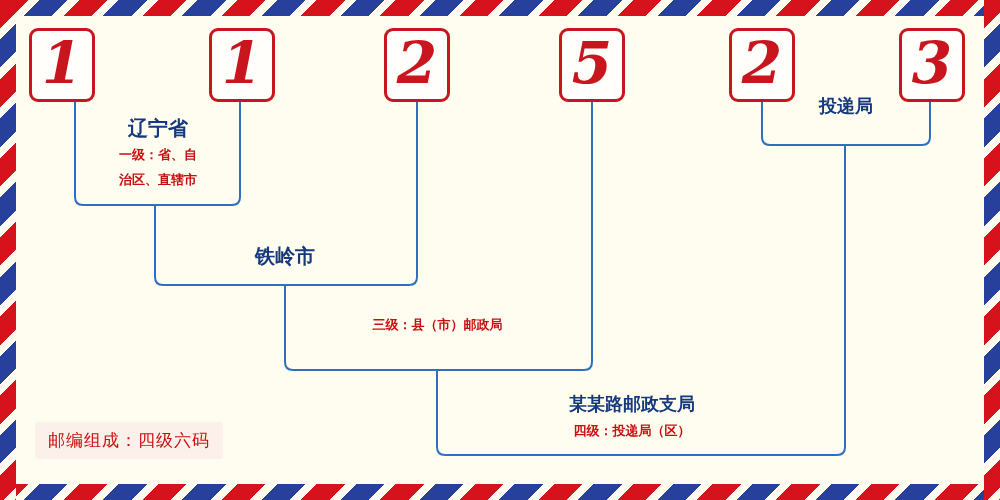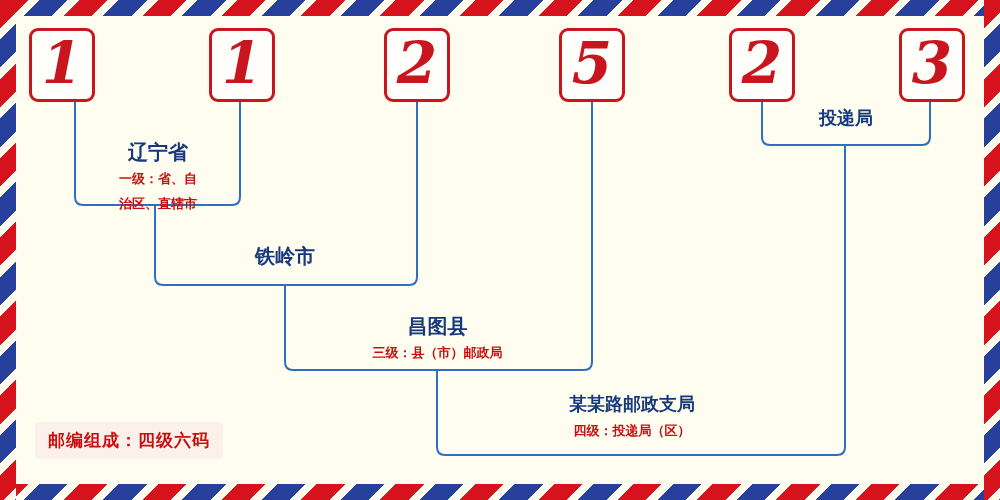--- a/index.html
+++ b/index.html
@@ -70,36 +70,36 @@
   
   .label-block{position:absolute;text-align:center;}
   .label-name{
     font-size:20px;font-weight:bold;color:var(--label_navy);
     line-height:28px;
   }
   .label-desc{
     font-size:13px;font-weight:bold;color:var(--desc_red);
     line-height:25px;
   }
-  .lv1{left:72px;top:114px;width:172px;margin-top:24px;}
+  .lv1{left:72px;top:114px;width:172px;}
   .lv2{left:175px;top:226px;width:220px;margin-top:16px;}
   .lv3{left:300px;top:312px;width:275px;}
   .lv4{left:496px;top:390px;width:272px;}
   .lv4 .label-name{font-size:18px;}
   .lv4 .label-desc{}
-  .delivery{left:776px;top:106px;width:140px;}
+  .delivery{left:776px;top:94px;width:140px;}
   .delivery .label-name{font-size:18px;line-height:24px;}
 
   
   .note{
     position:absolute;left:35px;top:422px;
     background:var(--note_bg);
     border-radius:4px;
     padding:7px 13px;
-    font-size:17px;font-weight:bold;
+    font-size:17px;font-weight:normal;
     color:var(--desc_red);
     letter-spacing:1px;
   }
 </style>
 </head>
 <body>
 
 <div class="canvas">
 
   <div class="stripe top"></div>
@@ -138,21 +138,20 @@
     <div class="label-name">辽宁省</div>
     <div class="label-desc">一级：省、自</div>
     <div class="label-desc">治区、直辖市</div>
   </div>
 
   <div class="label-block lv2">
     <div class="label-name">铁岭市</div>
   </div>
 
   <div class="label-block lv3">
-    <div class="label-name">昌图县</div>
     <div class="label-desc">三级：县（市）邮政局</div>
   </div>
 
   <div class="label-block lv4">
     <div class="label-name">某某路邮政支局</div>
     <div class="label-desc">四级：投递局（区）</div>
   </div>
 
   <div class="label-block delivery">
     <div class="label-name">投递局</div>

